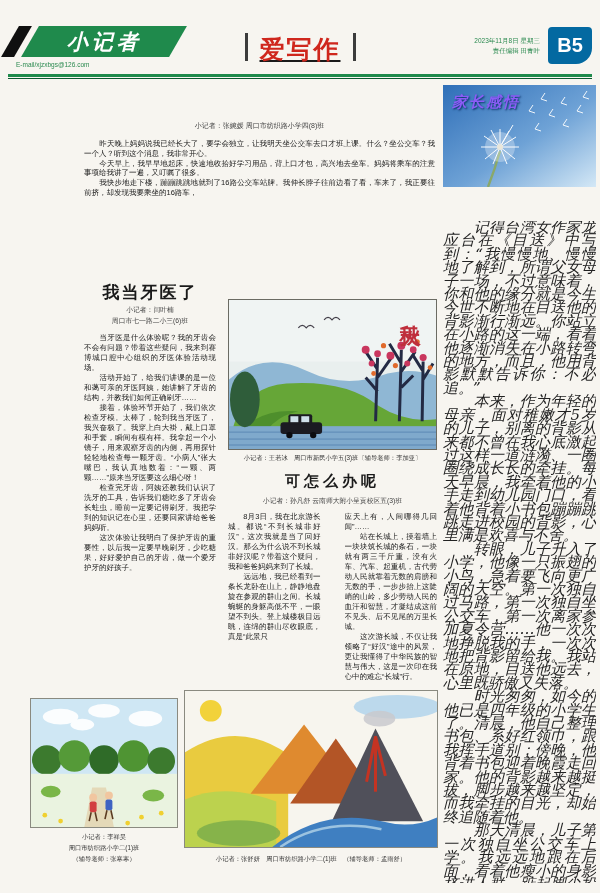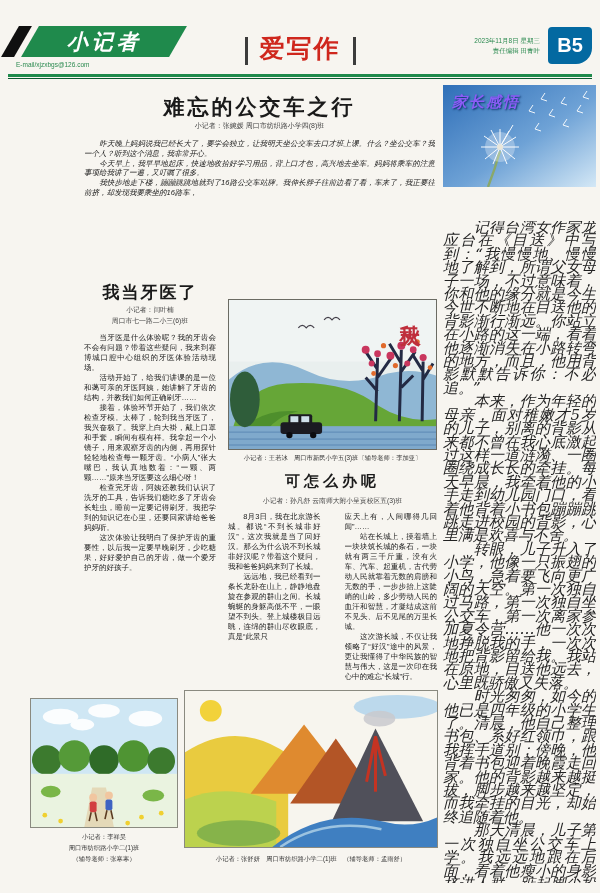--- a/index.html
+++ b/index.html
@@ -8,39 +8,39 @@
         box-shadow:0 0 6px rgba(0,0,0,.25);}
   
   .hdr-slash{position:absolute;left:10px;top:26px;width:13px;height:31px;background:#101010;
              transform:skewX(-30deg);}
   .hdr-banner{position:absolute;left:30px;top:26px;width:148px;height:31px;background:#1f8a4c;
               transform:skewX(-30deg);display:flex;align-items:center;justify-content:center;}
   .hdr-banner span{transform:skewX(30deg);color:#fff;font-family:"DejaVu Serif",serif;
                    font-style:italic;font-weight:bold;font-size:21px;letter-spacing:4px;}
   .hdr-email{position:absolute;left:16px;top:61px;font-size:6.5px;color:#2b8a50;}
   .hdr-section{position:absolute;left:230px;top:33px;width:140px;height:32px;display:flex;
-               align-items:flex-end;justify-content:center;gap:12px;}
+               align-items:flex-start;justify-content:center;gap:12px;text-decoration:underline;}
   .hdr-bar{width:3px;height:28px;background:#3c3c3c;}
   .hdr-section .txt{font-size:25px;color:#cf271d;font-weight:600;letter-spacing:2px;}
   .hdr-date{position:absolute;left:440px;top:36px;width:100px;text-align:right;
             font-size:6.5px;line-height:10px;color:#2b8a50;}
   .hdr-pageno{position:absolute;left:548px;top:27px;width:44px;height:37px;background:#0369a1;
               border-radius:4px 4px 16px 4px;display:flex;align-items:center;justify-content:center;
               color:#fff;font-weight:bold;font-size:20px;}
   .hdr-rule1{position:absolute;left:8px;top:74px;width:584px;height:3px;background:#1f8a4c;}
   .hdr-rule2{position:absolute;left:8px;top:78px;width:584px;height:1px;background:#0c5a30;}
   
   .t-center{text-align:center;}
   .body-txt{white-space:pre-wrap;text-align:justify;overflow:hidden;}
   
   .a1-title{position:absolute;left:84px;top:93px;width:351px;font-size:21px;font-weight:bold;
             letter-spacing:3px;}
   .a1-byline{position:absolute;left:84px;top:121px;width:351px;font-size:7px;color:#444;}
   .a1-cols{position:absolute;left:84px;top:139px;width:351px;height:152px;display:flex;gap:9px;}
-  .a1-cols .col{flex:1;font-size:7.5px;line-height:9.8px;font-style:italic;}
+  .a1-cols .col{flex:1;font-size:7.5px;line-height:9.8px;}
   
   .a2-title{position:absolute;left:84px;top:281px;width:132px;font-size:17px;font-weight:bold;
             letter-spacing:2px;}
   .a2-by1{position:absolute;left:84px;top:305px;width:132px;font-size:6.8px;color:#444;}
   .a2-by2{position:absolute;left:84px;top:316px;width:132px;font-size:6.8px;color:#444;}
   .a2-body{position:absolute;left:84px;top:333px;width:132px;height:360px;
            font-size:7.5px;line-height:10px;}
   
   .paint-autumn{position:absolute;left:228px;top:299px;width:209px;height:151px;
                 border:1px solid #6b6b63;box-sizing:border-box;}
@@ -92,21 +92,20 @@
   <div class="hdr-date">
     <div>2023年11月8日 星期三</div>
     <div>责任编辑 田青叶</div>
   </div>
   <div class="hdr-pageno">
     <span>B5</span>
   </div>
   <div class="hdr-rule1"></div>
   <div class="hdr-rule2"></div>
 
-  <div class="a1-title t-center">难忘的公交车之行</div>
   <div class="a1-byline t-center">小记者：张婉媛  周口市纺织路小学四(8)班</div>
   <div class="a1-cols">
     <div class="col body-txt">　　昨天晚上妈妈说我已经长大了，要学会独立，让我明天坐公交车去口才班上课。什么？坐公交车？我一个人？听到这个消息，我非常开心。
 　　今天早上，我早早地起床，快速地收拾好学习用品，背上口才包，高兴地去坐车。妈妈将乘车的注意事项给我讲了一遍，又叮嘱了很多。
 　　我快步地走下楼，蹦蹦跳跳地就到了16路公交车站牌。我伸长脖子往前边看了看，车来了，我正要往前挤，却发现我要乘坐的16路车，</div>
   </div>
 
   <div class="a2-title t-center">我当牙医了</div>
   <div class="a2-by1 t-center">小记者：闫叶楠</div>
   <div class="a2-by2 t-center">周口市七一路二小三(6)班</div>

